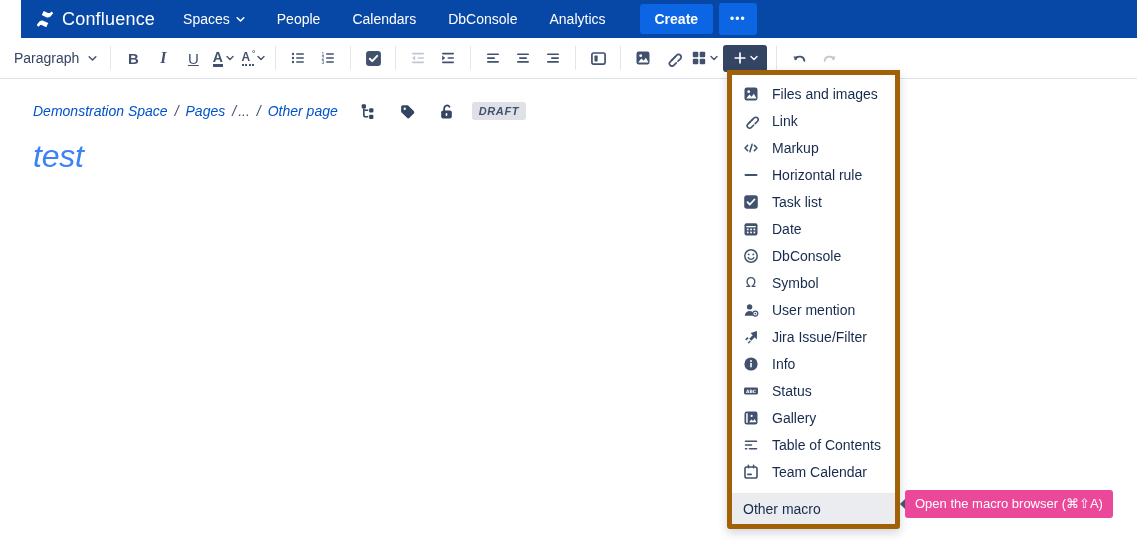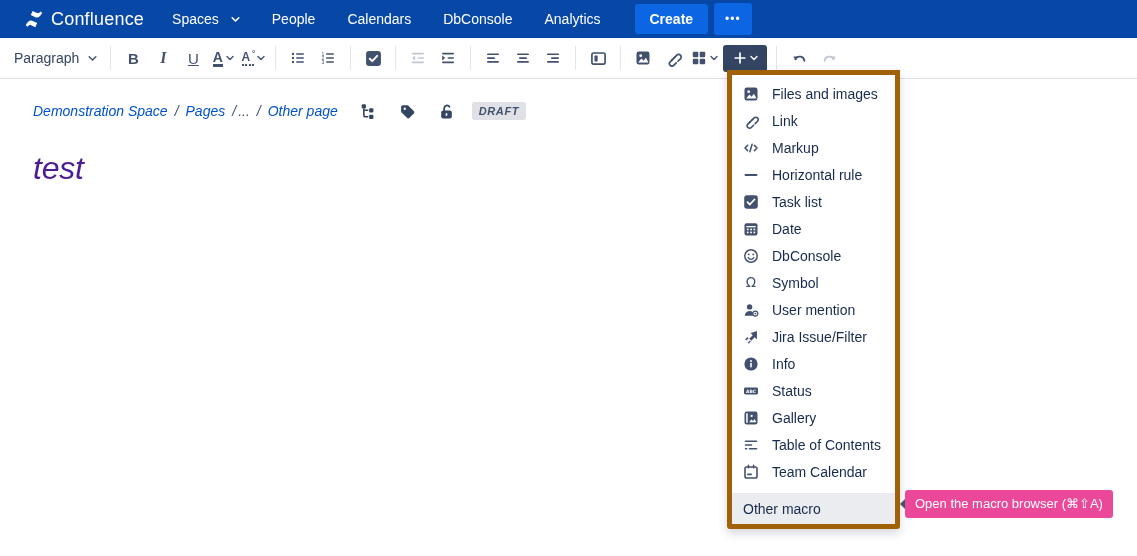--- a/index.html
+++ b/index.html
@@ -4,27 +4,27 @@
 <style>
   * { margin:0; padding:0; box-sizing:border-box; }
   html,body { width:1137px; height:556px; }
   body {
     font-family:"Liberation Sans", sans-serif;
     background:#fff; color:#172B4D; position:relative; overflow:hidden;
   }
   
   .topnav {
     height:38px; background:#0747A6; display:flex; align-items:center;
-    padding:0 24px; color:#fff;
+    padding:0 14px; color:#fff;margin-left:21px;
   }
   .brand { display:flex; align-items:center; gap:7px; cursor:pointer; }
   .brand-word { font-size:18px; font-weight:500; letter-spacing:.2px; }
   .nav-links { display:flex; align-items:center; margin-left:26px; }
   .nav-item {
-    display:flex; align-items:center; gap:12px; color:#fff; font-size:14px;
+    display:flex; align-items:center; gap:6px; color:#fff; font-size:14px;
     padding:6px 2px; margin-right:28px; cursor:pointer; text-decoration:none; white-space:nowrap;
   }
   .btn-create {
     background:#0C66E4; color:#fff; border:none; border-radius:3px;
     font-family:inherit; font-size:14px; font-weight:700;
     padding:7px 15px; margin-left:4px; cursor:pointer;
   }
   .btn-navmore {
     background:#0C66E4; color:#fff; border:none; border-radius:3px;
     font-size:12px; letter-spacing:1px; padding:9px 11px; margin-left:6px; cursor:pointer;
@@ -57,21 +57,21 @@
   .breadcrumb { display:flex; align-items:center; font-size:14px; height:22px; }
   .crumb { color:#0052CC; text-decoration:none; cursor:pointer; }
   .crumb-sep { color:#42526E; margin:0 7px; }
   .crumb-plain { color:#42526E; }
   .bc-icons { display:flex; align-items:center; margin-left:22px; gap:21px; }
   .bc-icon { width:18px; height:18px; color:#344563; cursor:pointer; display:flex; align-items:center; justify-content:center; }
   .draft-badge {
     background:#DFE1E6; color:#42526E; font-size:11px; font-weight:700; letter-spacing:.6px;
     border-radius:3px; padding:3px 7px; margin-left:16px;
   }
-  .page-title { font-size:32px; font-weight:400; color:#4c1d95; margin-top:28px; letter-spacing:-.2px; }
+  .page-title { font-size:32px; font-weight:400; color:#3b82f6; margin-top:16px; letter-spacing:-.2px; }
   
   .insert-menu {
     position:absolute; left:727px; top:70px; width:173px; background:#fff;
     border:5px solid #a16207; border-radius:0 0 3px 3px;
     box-shadow:0 4px 10px rgba(9,30,66,.18); z-index:5;
   }
   .menu-items { padding:5px 0; }
   .menu-item {
     height:27px; display:flex; align-items:center; gap:13px; padding:0 11px;
     font-size:14px; color:#172B4D; cursor:pointer; white-space:nowrap;

